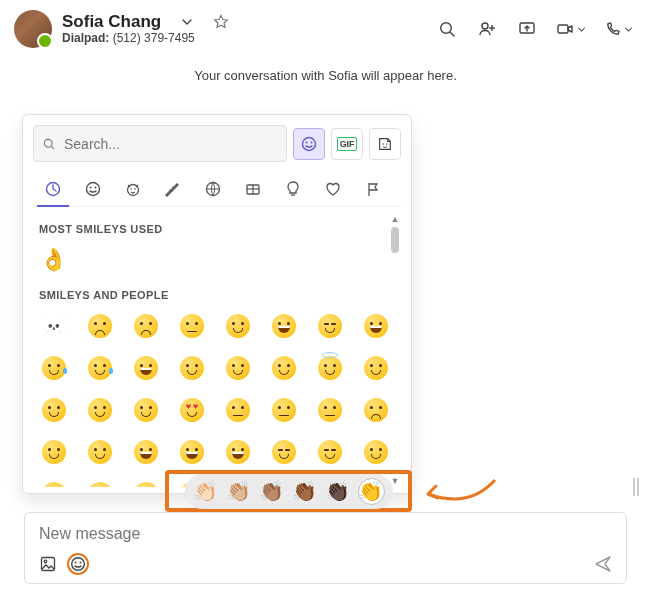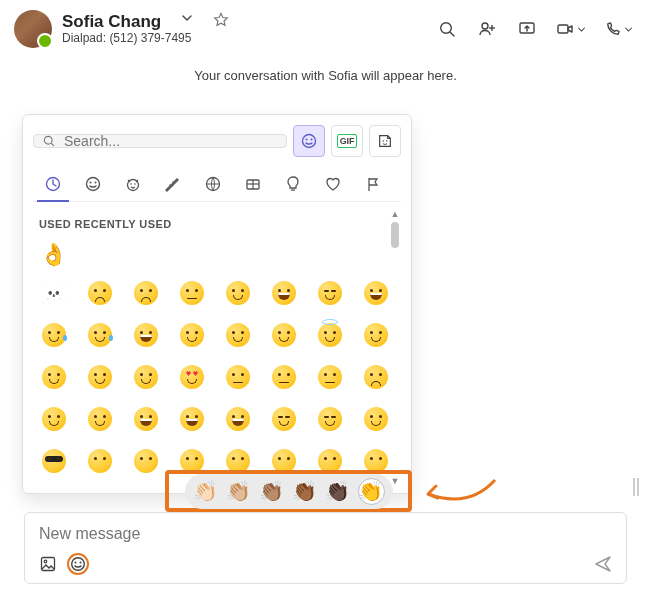--- a/index.html
+++ b/index.html
@@ -3,45 +3,45 @@
 <meta charset="utf-8">
 <style>
   * { box-sizing: border-box; }
   html, body { margin: 0; padding: 0; }
   body { width: 651px; height: 600px; font-family: 'Segoe UI', Arial, sans-serif; font-size: 14px; color: #242424; background: #fff; position: relative; overflow: hidden; }
 
   .header { display: flex; align-items: center; padding: 10px 18px 6px 14px; }
   .avatar { width: 38px; height: 38px; border-radius: 50%; background: linear-gradient(135deg,#8a5a3a 0%,#a06d4a 40%,#6b3f28 100%); position:relative; flex-shrink:0;}
   .avatar::after{content:'';position:absolute;right:-1px;bottom:-1px;width:12px;height:12px;border-radius:50%;background:#6bb700;border:2px solid #fff;}
   .name-block { margin-left: 10px; line-height: 1.15; }
-  .name-row { display:flex; align-items:flex-start; gap:20px; }
+  .name-row { display:flex; align-items:center; gap:20px; }
   .name { font-weight:700; font-size:17px; }
   .chev-down{display:inline-flex;}
   .star { color:#888; }
   .dial { font-size:12px; color:#444;}
-  .dial b{font-weight:400;}
+  .dial b{font-weight:700;}
   .header-actions { margin-left:auto; display:flex; align-items:center; gap:18px; color:#424242;}
   .hact{display:inline-flex;align-items:center;justify-content:center;width:22px;height:22px;}
 
   .convo-area{position:relative;height:420px;border-bottom:1px solid transparent;}
   .convo-msg{text-align:center;font-size:13px;color:#404040;padding-top:14px;}
 
   
   .picker{
     position:absolute; left:22px; top:114px;
     width:390px; height:380px;
     background:#fff;
     border:1px solid #e1dfdd;
     border-radius:6px;
     box-shadow:0 8px 18px rgba(0,0,0,0.10);
     display:flex; flex-direction:column;
     padding:10px 10px 6px 10px;
   }
   .picker-top{display:flex;gap:6px;align-items:center;}
-  .search-wrap{flex:1;display:flex;align-items:center;background:#f5f5f5;border:1px solid #e0e0e0;border-radius:4px;padding:4px 8px;height:14px;}
+  .search-wrap{flex:1;display:flex;align-items:center;background:#f5f5f5;border:1px solid #e0e0e0;border-radius:4px;padding:4px 8px;height:37px;}
   .search-wrap svg{flex-shrink:0;}
   .search-input{border:none;outline:none;background:transparent;flex:1;margin-left:6px;font-size:14px;color:#666;}
   .pill{width:32px;height:32px;border:1px solid #e0e0e0;border-radius:4px;display:flex;align-items:center;justify-content:center;font-size:13px;color:#424242;}
   .pill.emoji-sel{background:#e9e4ff;border-color:#b9aef0;color:#5b5fc7;}
   .pill .giftxt{font-size:9px;font-weight:700;letter-spacing:-0.2px;border:1px solid #22c55e;padding:1px 2px;border-radius:2px;}
 
   .cats{display:flex;gap:0;margin-top:10px;border-bottom:1px solid #eee;position:relative;}
   .cat{width:40px;height:34px;display:flex;align-items:center;justify-content:center;color:#555;}
   .cat.active{color:#5b5fc7;}
   .cat.active::after{content:'';position:absolute;bottom:-1px;left:4px;width:32px;height:2px;background:#5b5fc7;}
@@ -260,24 +260,25 @@
       </div>
     <div class="cat">
         <svg width="18" height="18" viewBox="0 0 18 18">
           <line x1="5" y1="3" x2="5" y2="16" stroke="#555" stroke-width="1.3"></line>
           <path d="M5 4h8l-2 3 2 3H5" stroke="#555" stroke-width="1.3" fill="none"></path>
         </svg>
       </div>
   </div>
 
   <div class="picker-body">
-    <div class="section-title">USED RECENTLY USED</div>
+    <div class="section-title">MOST SMILEYS USED</div>
     <div class="emoji-grid">
       <div class="emoji ok-hand">👌</div>
     </div>
+    <div class="section-title">SMILEYS AND PEOPLE</div>
     <div class="emoji-grid" id="smileys-grid">
         <div class="emoji">
           <span class="ok-hand skull">☠️</span>
         </div>
         <div class="emoji">
           <div class="emoji-face frown">
             <span class="e1"></span>
             <span class="e2"></span>
             <span class="m"></span>
           </div>

